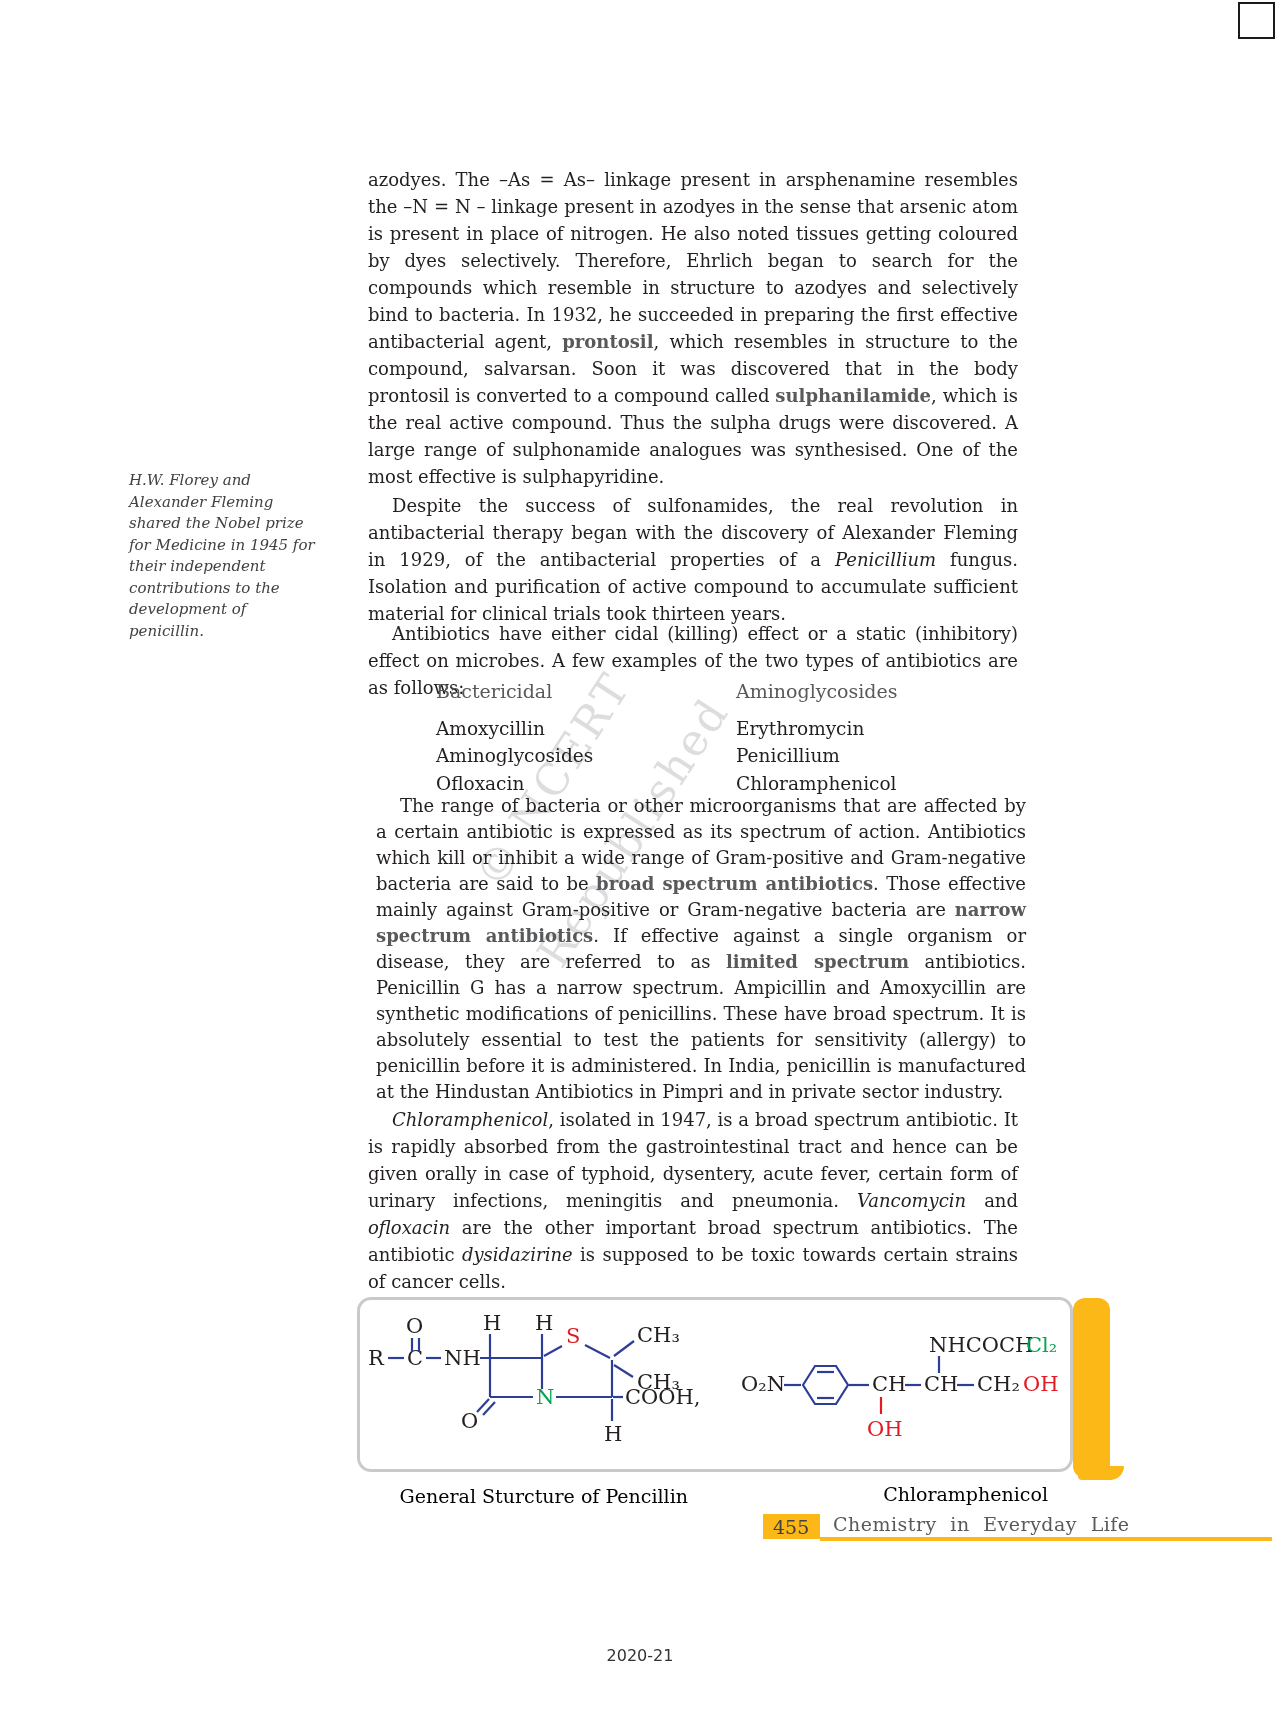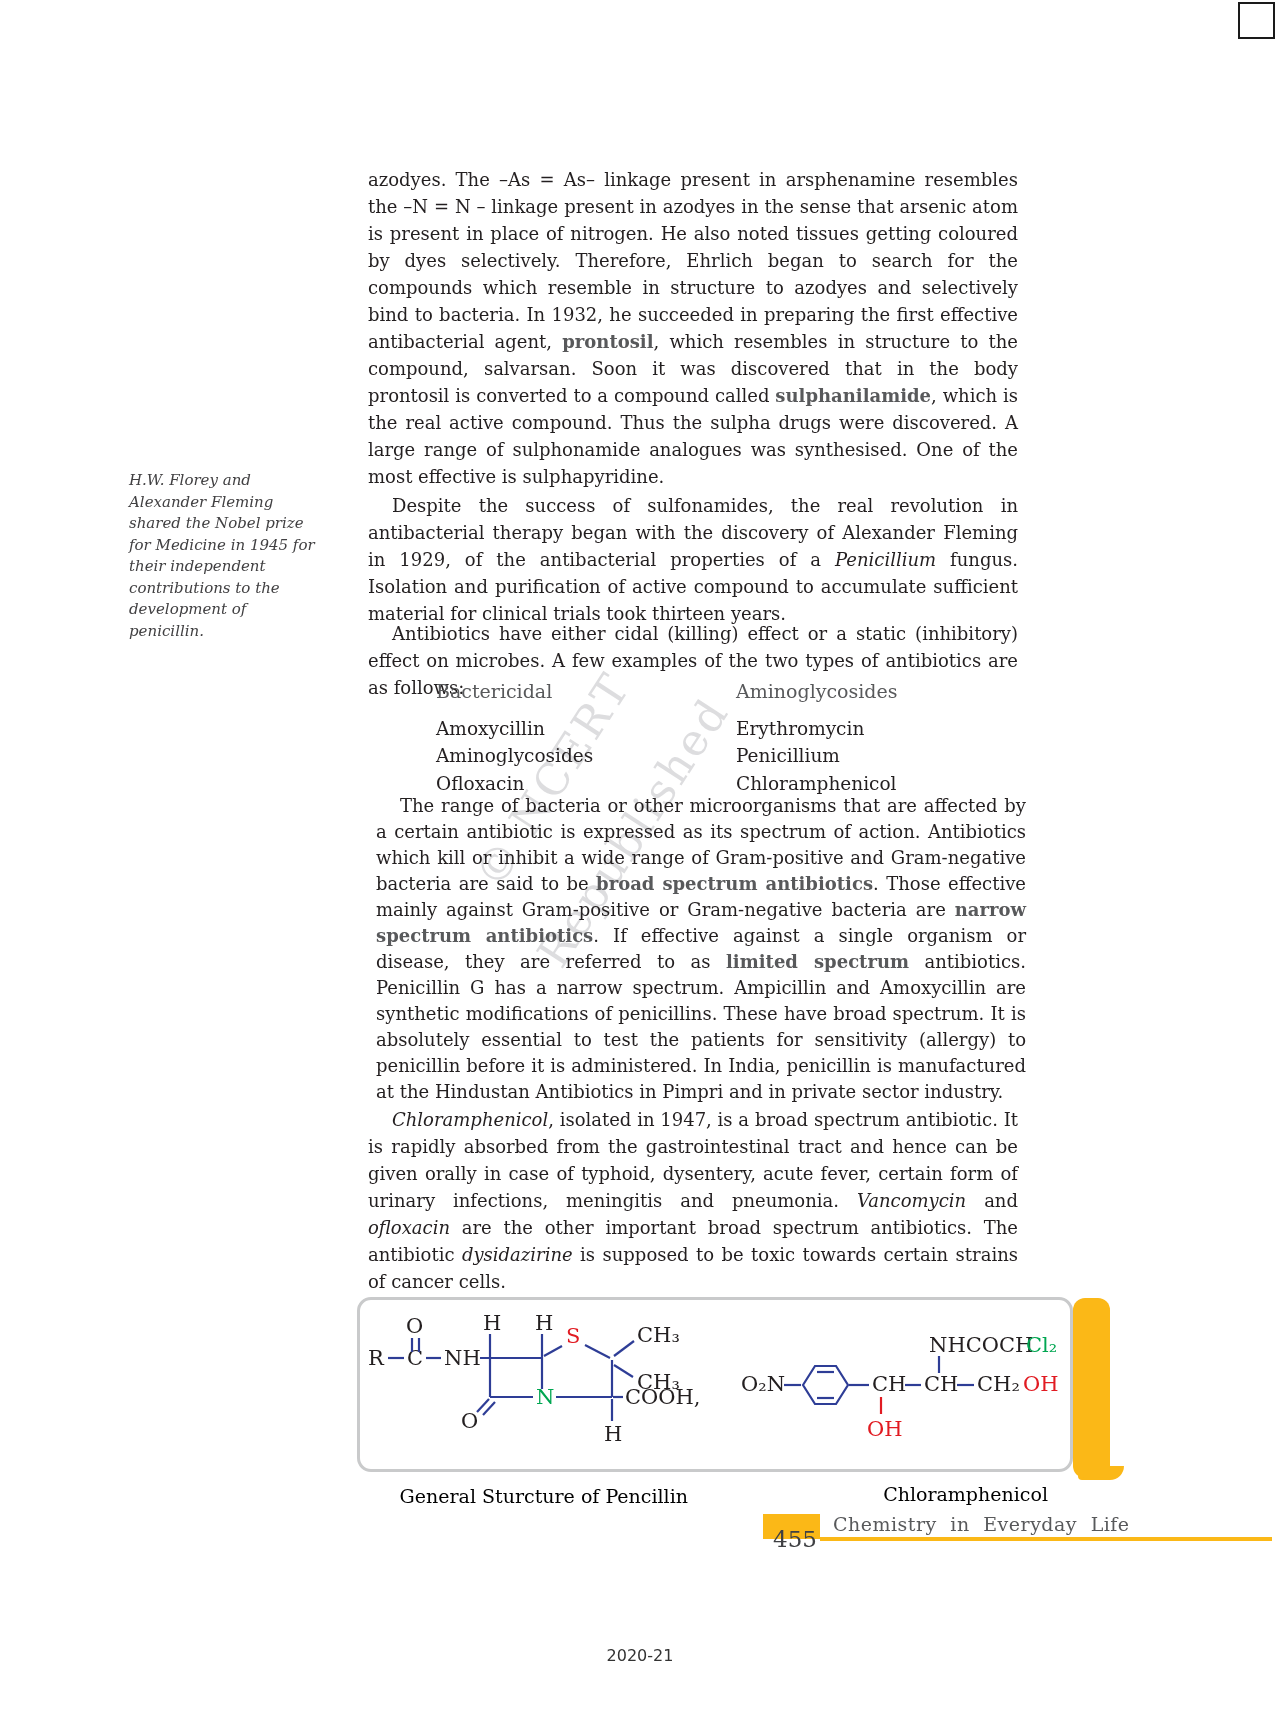--- a/index.html
+++ b/index.html
@@ -41,21 +41,21 @@
   .chem-svg text{font-family:"DejaVu Serif",serif;font-size:21px;fill:#231f20;}
   .chem-svg .bond{stroke:#2e3d96;stroke-width:2.2;fill:none;}
   .chem-svg .bond-red{stroke:#e11b22;stroke-width:2.2;fill:none;}
   .chem-svg .atom-red{fill:#e11b22;}
   .chem-svg .atom-green{fill:#00a651;}
   .fig-caption{position:absolute;z-index:3;font-size:19px;color:#000000;text-align:right;margin-top:44px;}
   #caption-penicillin{left:398px;top:1441px;width:290px;}
   #caption-chloramphenicol{left:763px;top:1439px;width:285px;}
   
   .footer-badge{position:absolute;left:763px;top:1514px;width:57px;height:25px;background:#FBB817;z-index:1;}
-  .footer-badge span{display:block;padding:12px 0 0 10px;font-size:23px;color:#3f4043;}
+  .footer-badge span{display:block;padding:2px 0 0 10px;font-size:19px;color:#3f4043;}
   .footer-title{position:absolute;left:833px;top:1513px;z-index:1;font-size:19px;color:#58595b;
                 word-spacing:7px;letter-spacing:0.5px;}
   .footer-rule{position:absolute;left:820px;top:1537px;width:452px;height:4px;background:#FBB817;z-index:0;}
   .year-label{position:absolute;left:560px;top:1646px;width:160px;text-align:center;z-index:1;
               font-family:"DejaVu Sans",sans-serif;font-size:16px;color:#333;}
 </style>
 </head>
 <body>
 
 <div id="page">

